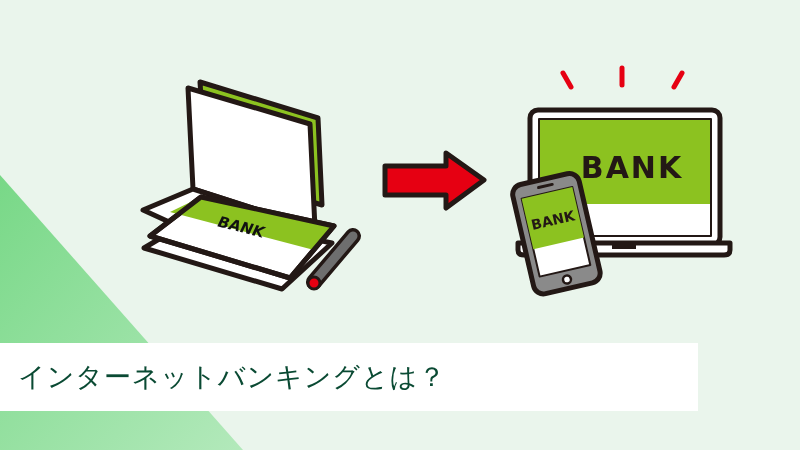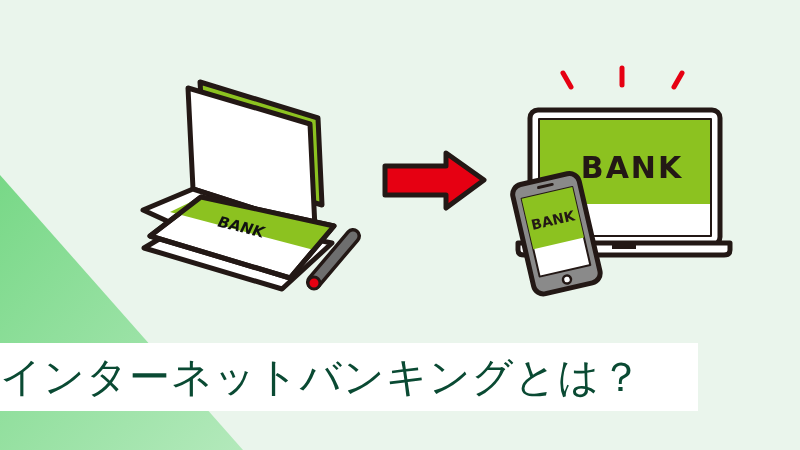--- a/index.html
+++ b/index.html
@@ -1,19 +1,19 @@
 <!DOCTYPE html>
 <html><head>
 <meta charset="utf-8">
 <style>
   html,body{margin:0;padding:0;}
   body{width:800px;height:450px;overflow:hidden;background:#eaf5ec;position:relative;font-family:"DejaVu Sans","Liberation Sans",sans-serif;}
   #scene{position:absolute;left:0;top:0;width:800px;height:450px;}
   .title-bar{position:absolute;left:0;top:343px;width:698px;height:68px;background:#ffffff;display:flex;align-items:center;}
-  .title-text{font-size:41px;color:#0a4a33;letter-spacing:1px;white-space:nowrap;font-weight:normal;}
+  .title-text{margin-left:18px;font-size:27px;color:#0a4a33;letter-spacing:1px;white-space:nowrap;font-weight:normal;}
 </style>
 </head>
 <body>
 
 <svg id="scene" viewBox="0 0 800 450" xmlns="http://www.w3.org/2000/svg">
   <defs>
     <linearGradient id="triGrad" x1="0" y1="0" x2="1" y2="1">
       <stop offset="0" stop-color="#78d887"></stop>
       <stop offset="1" stop-color="#b3e9bb"></stop>
     </linearGradient>

